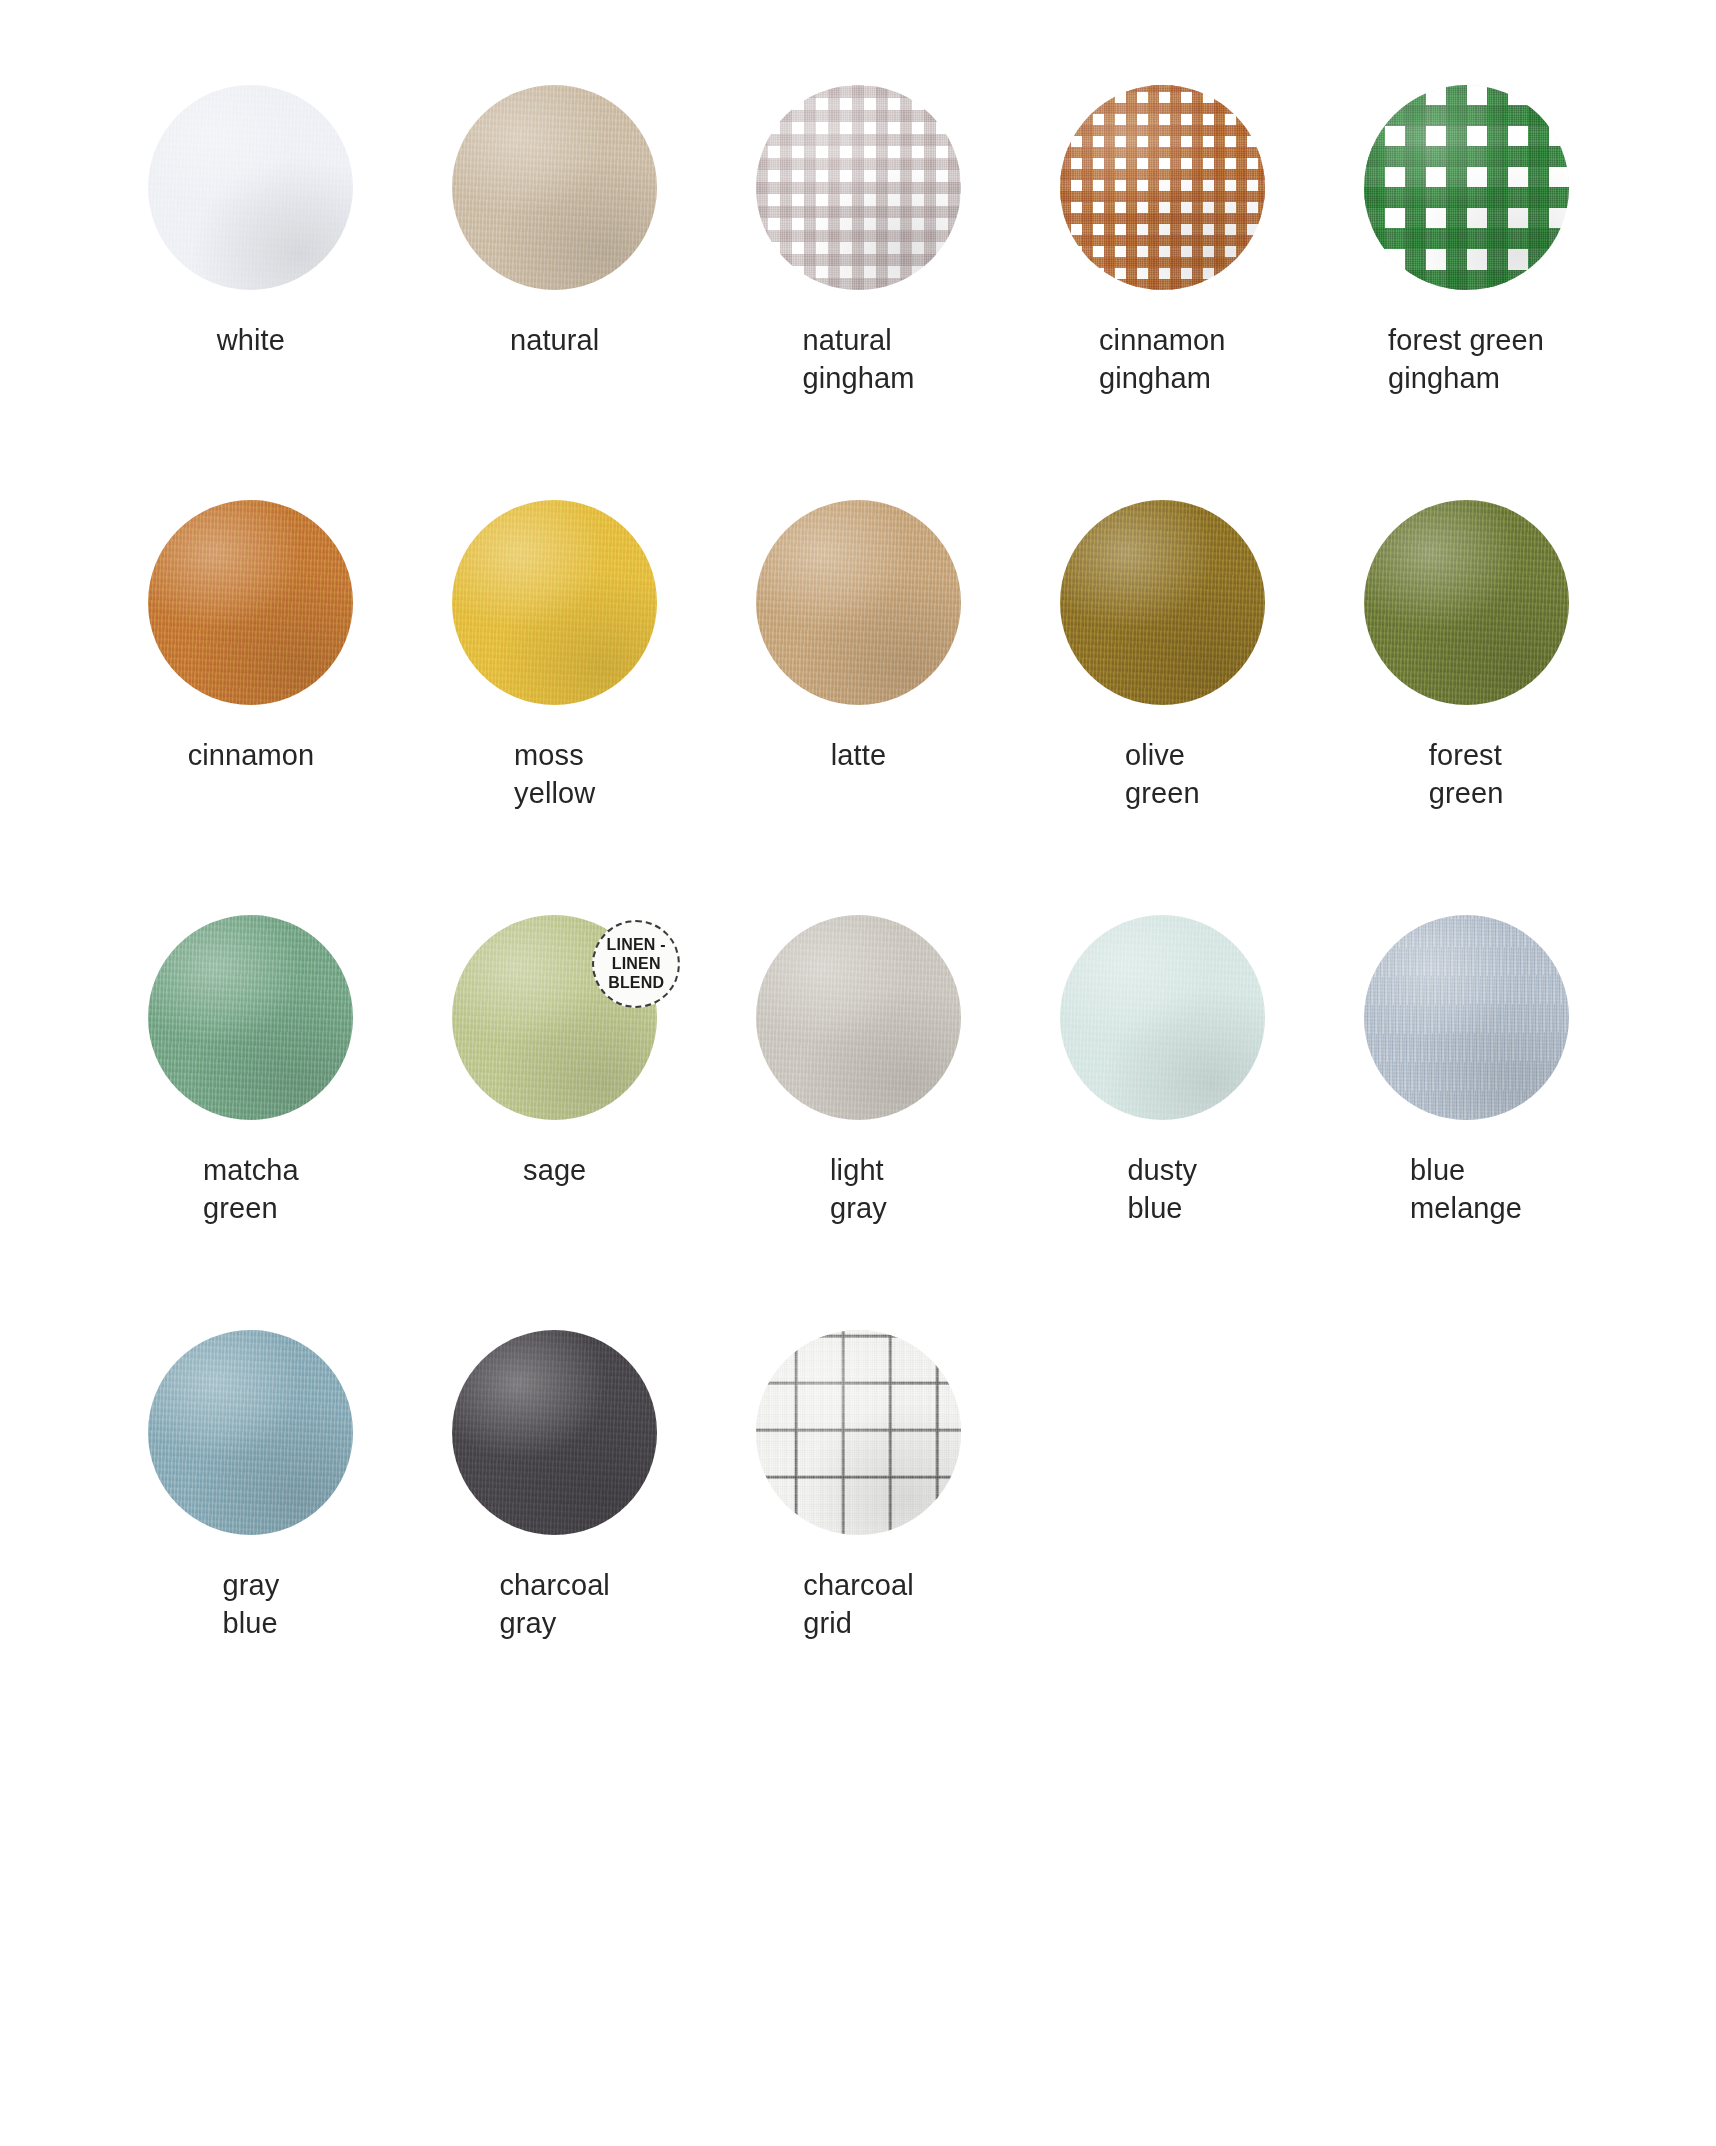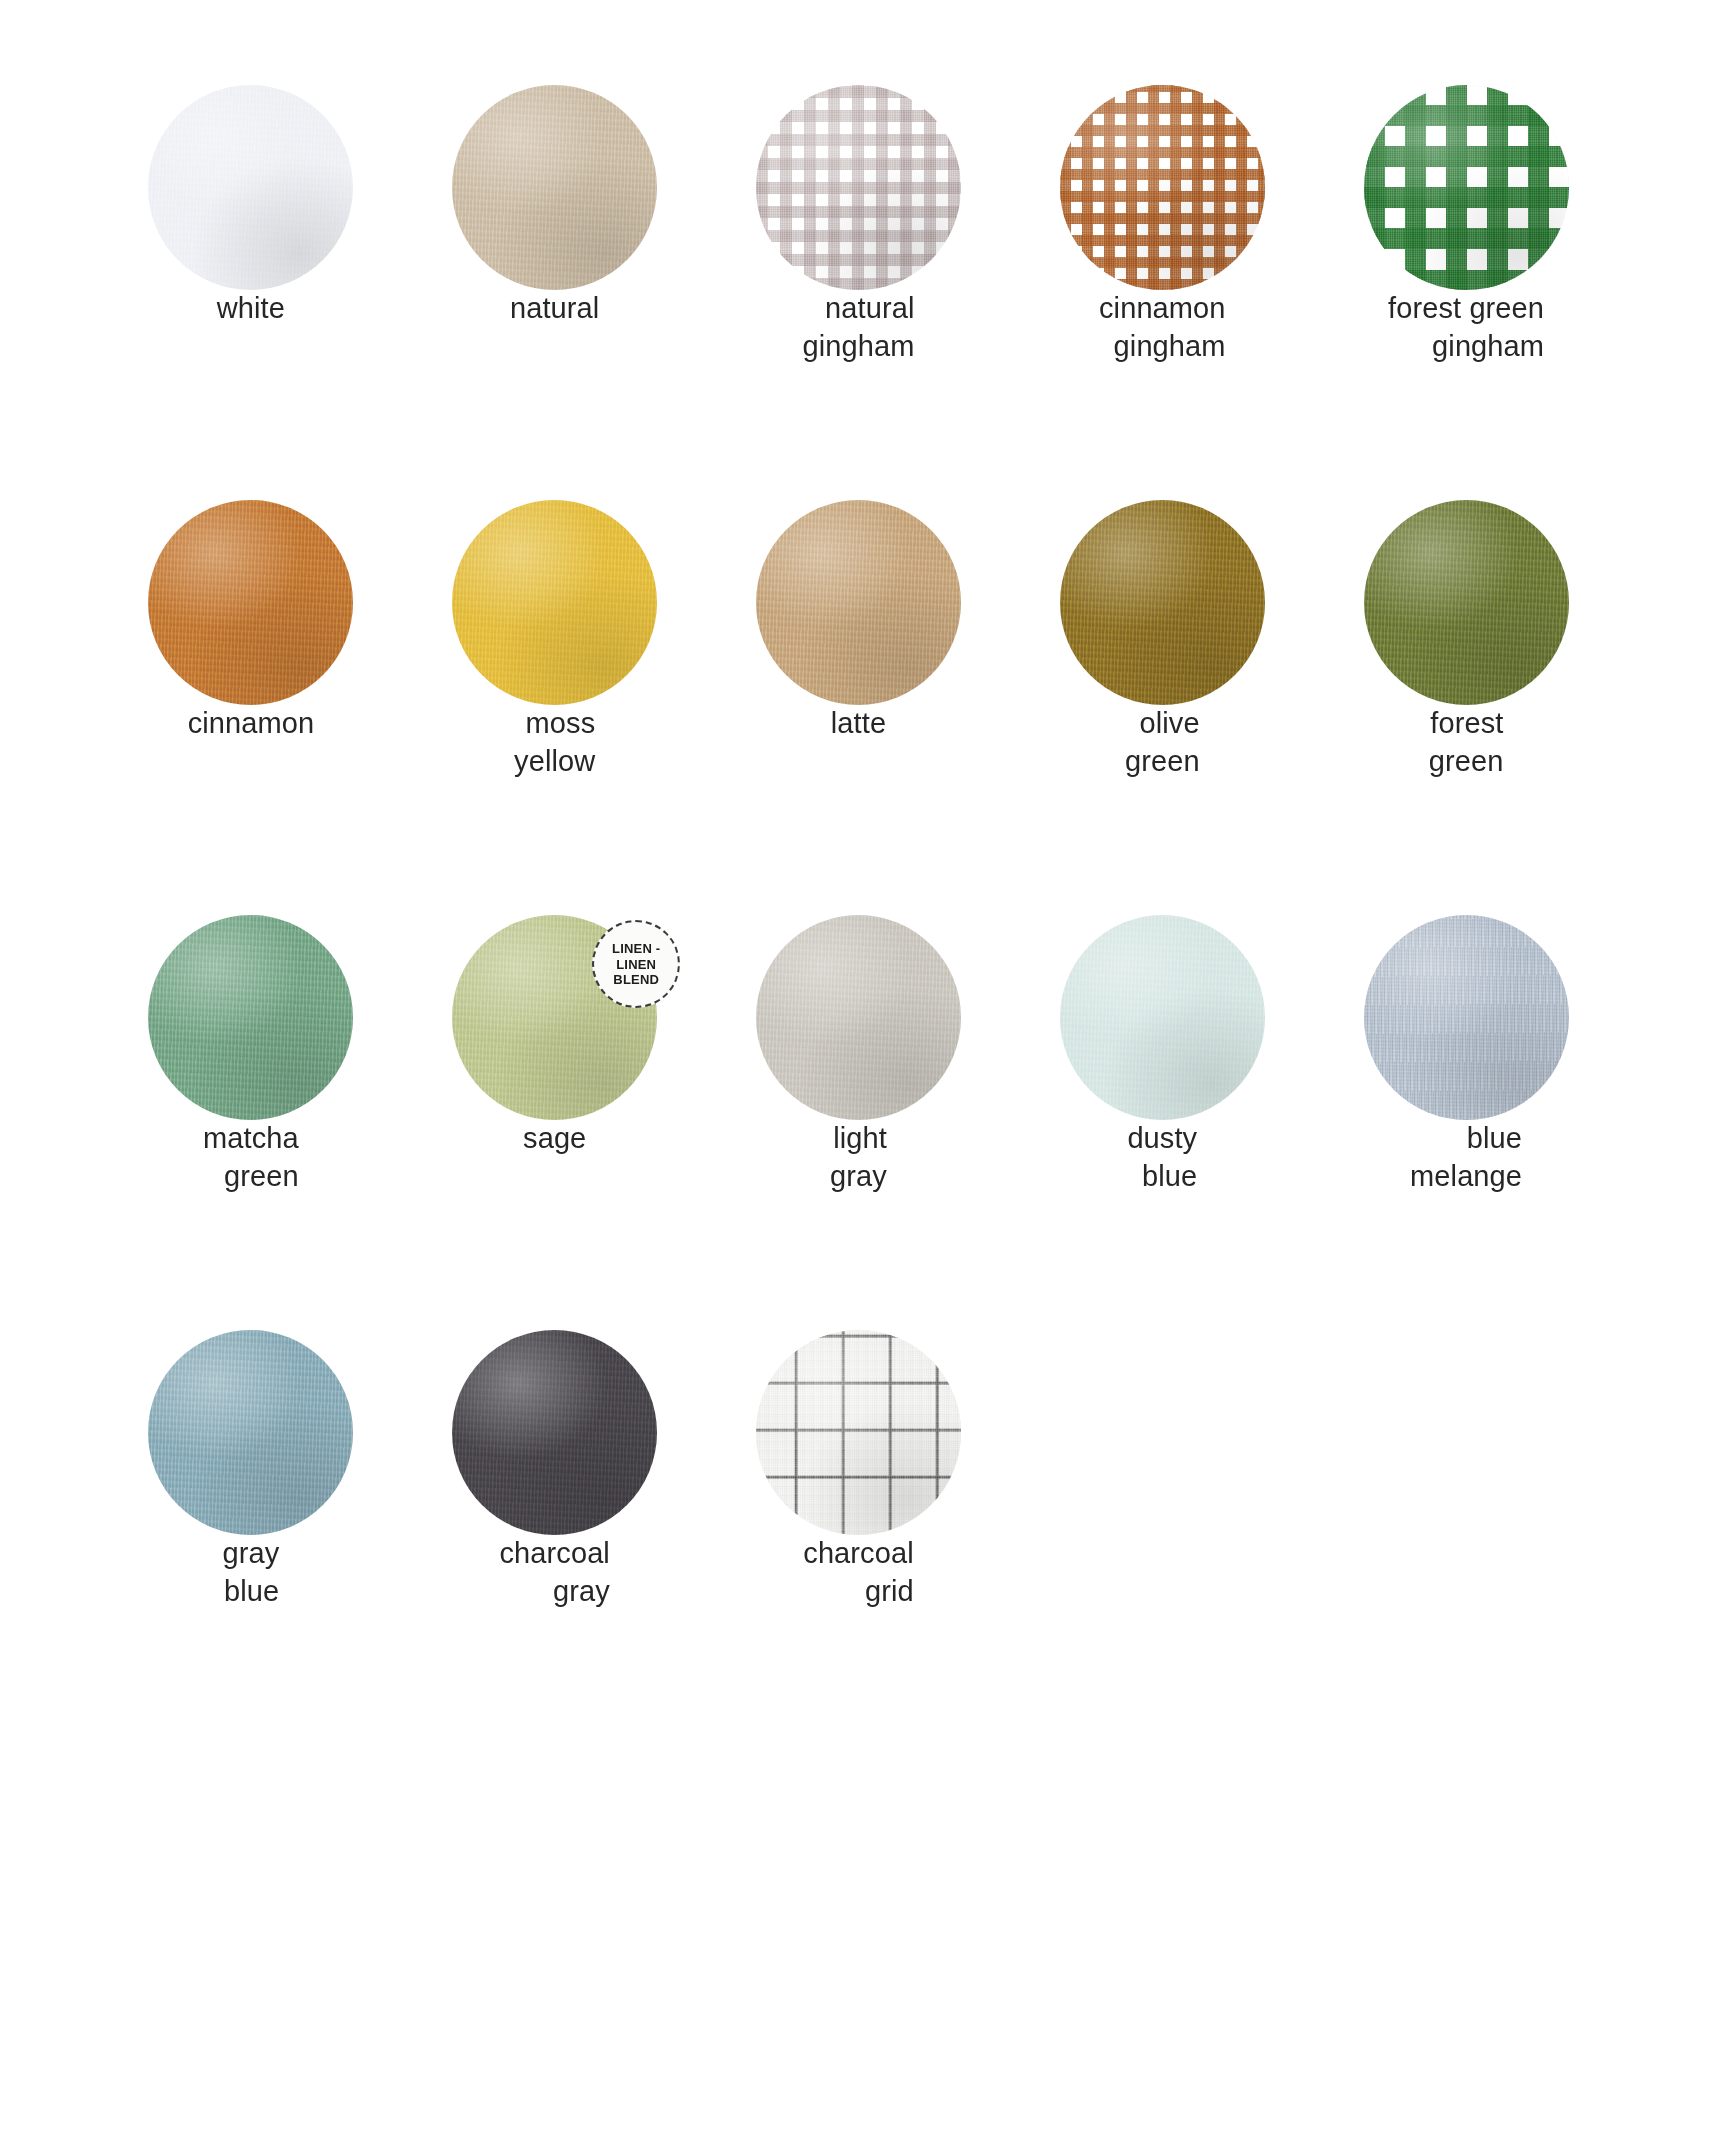--- a/index.html
+++ b/index.html
@@ -161,32 +161,33 @@
     height: 88px;
     border-radius: 50%;
     background: #fbfbfa;
     border: 2.6px dashed #3a3a3a;
     display: flex;
     flex-direction: column;
     align-items: center;
     justify-content: center;
     text-align: center;
     line-height: 1.18;
-    font-size: 13px;
+    font-size: 16px;
     font-weight: bold;
     letter-spacing: 0.2px;
     color: #1d1d1d;
     box-sizing: border-box;
     z-index: 5;
   }
   .blend-badge span { display: block; }
 
   
   .swatch-label {
-    text-align: right;
+    margin-top: 32px;
+    text-align: left;
     font-size: 29px;
     line-height: 1.30;
     color: #262626;
     font-weight: 400;
     letter-spacing: 0.1px;
     max-width: 291px;
     white-space: pre-line;
   }
 </style>
 </head>

